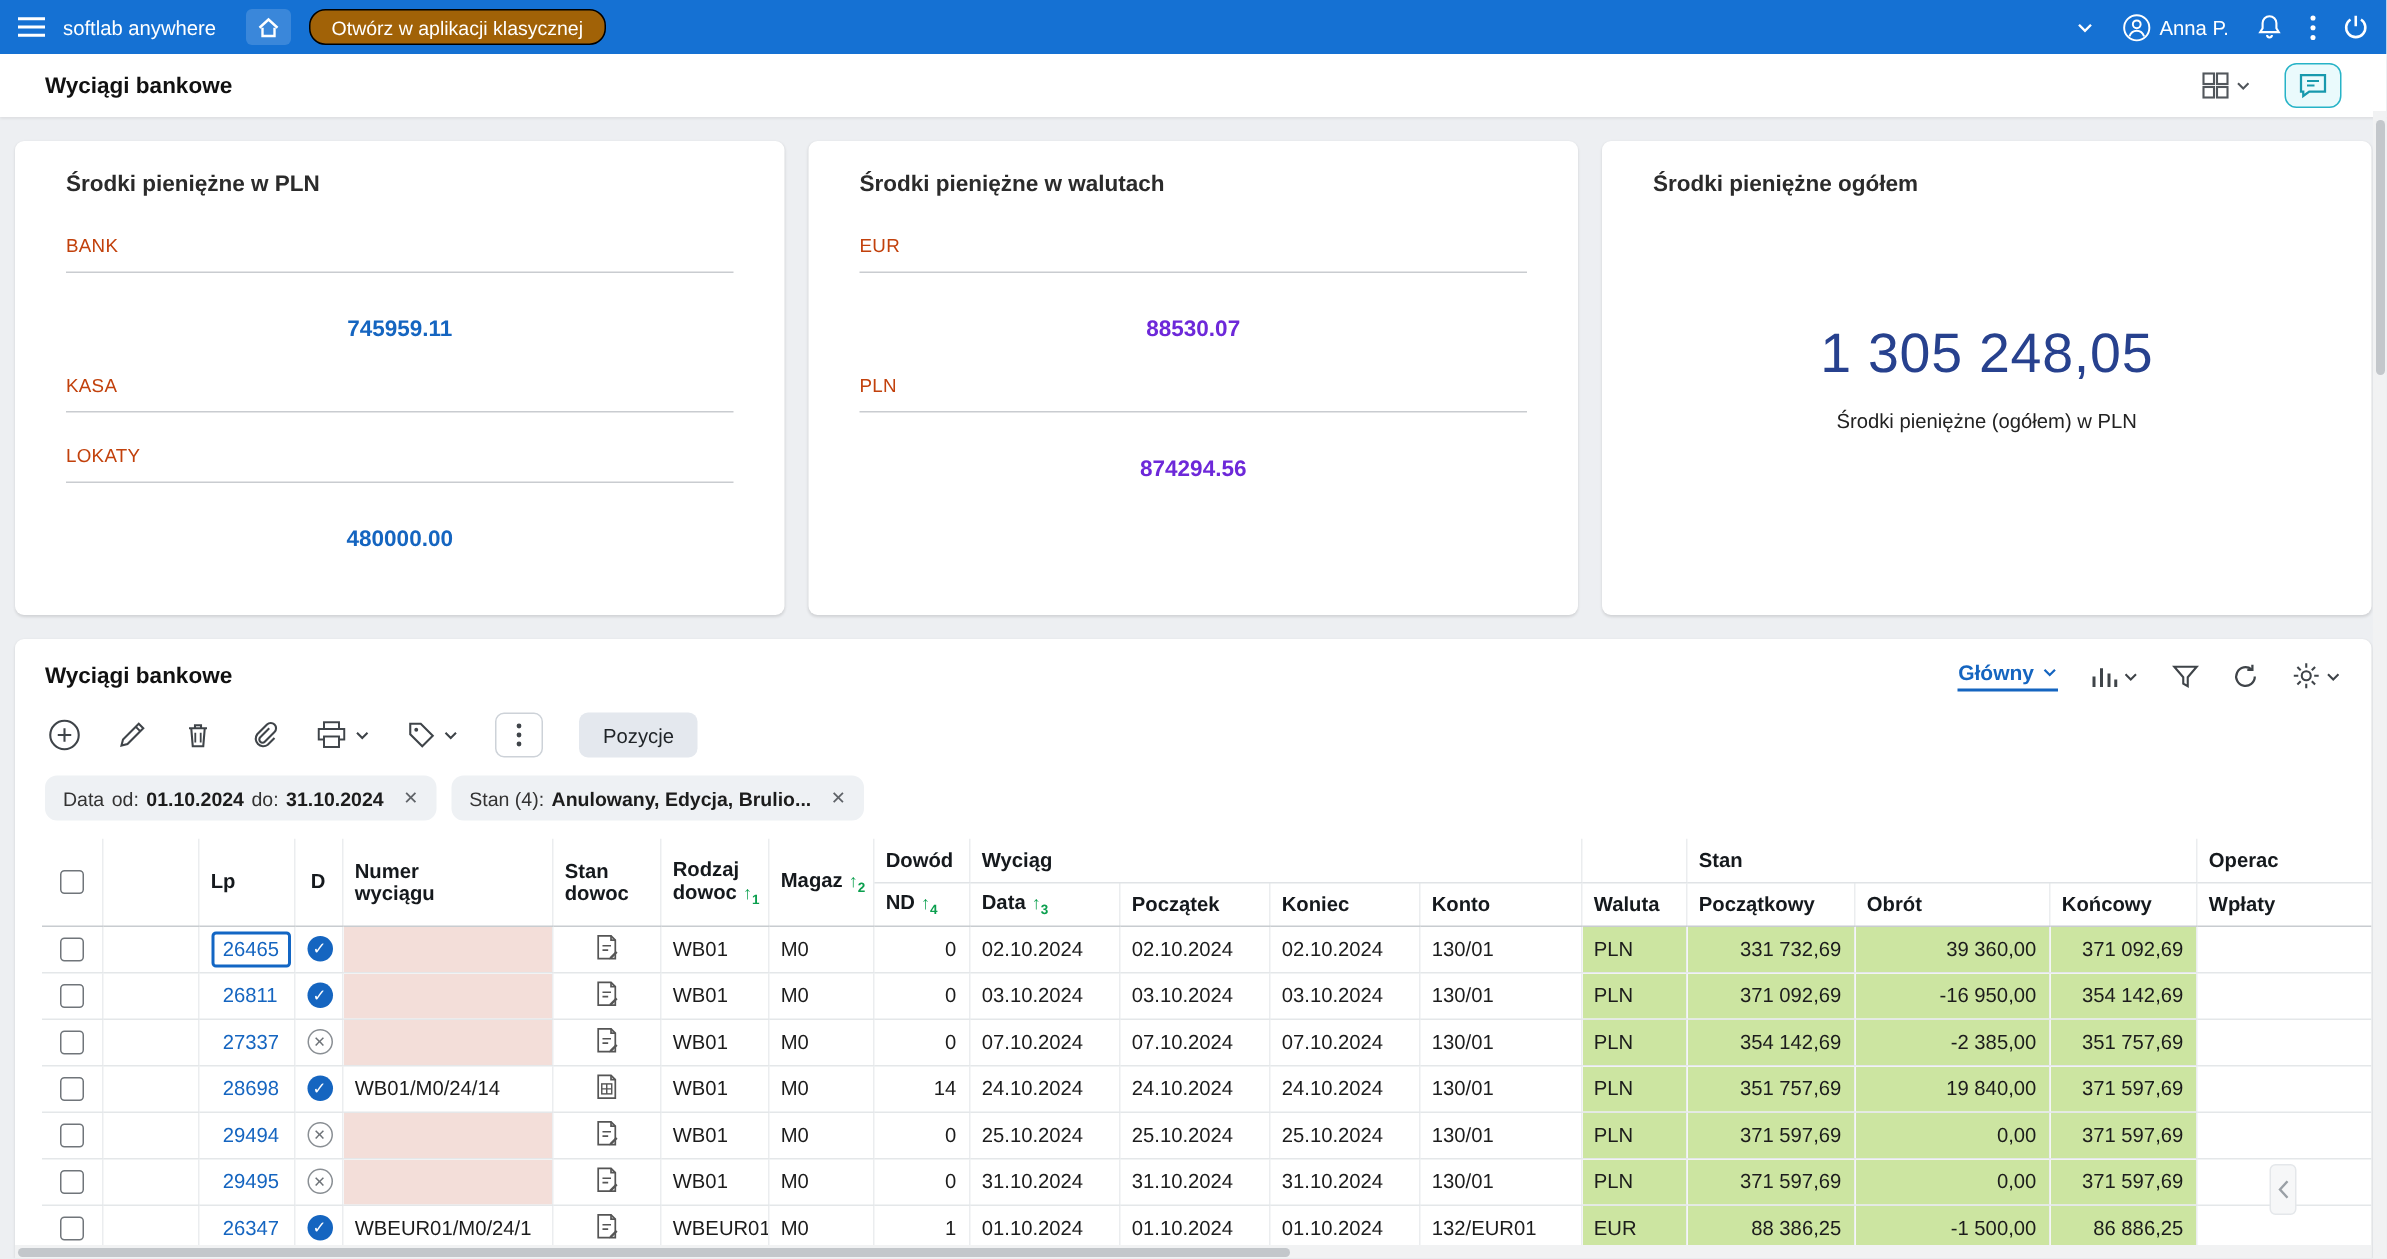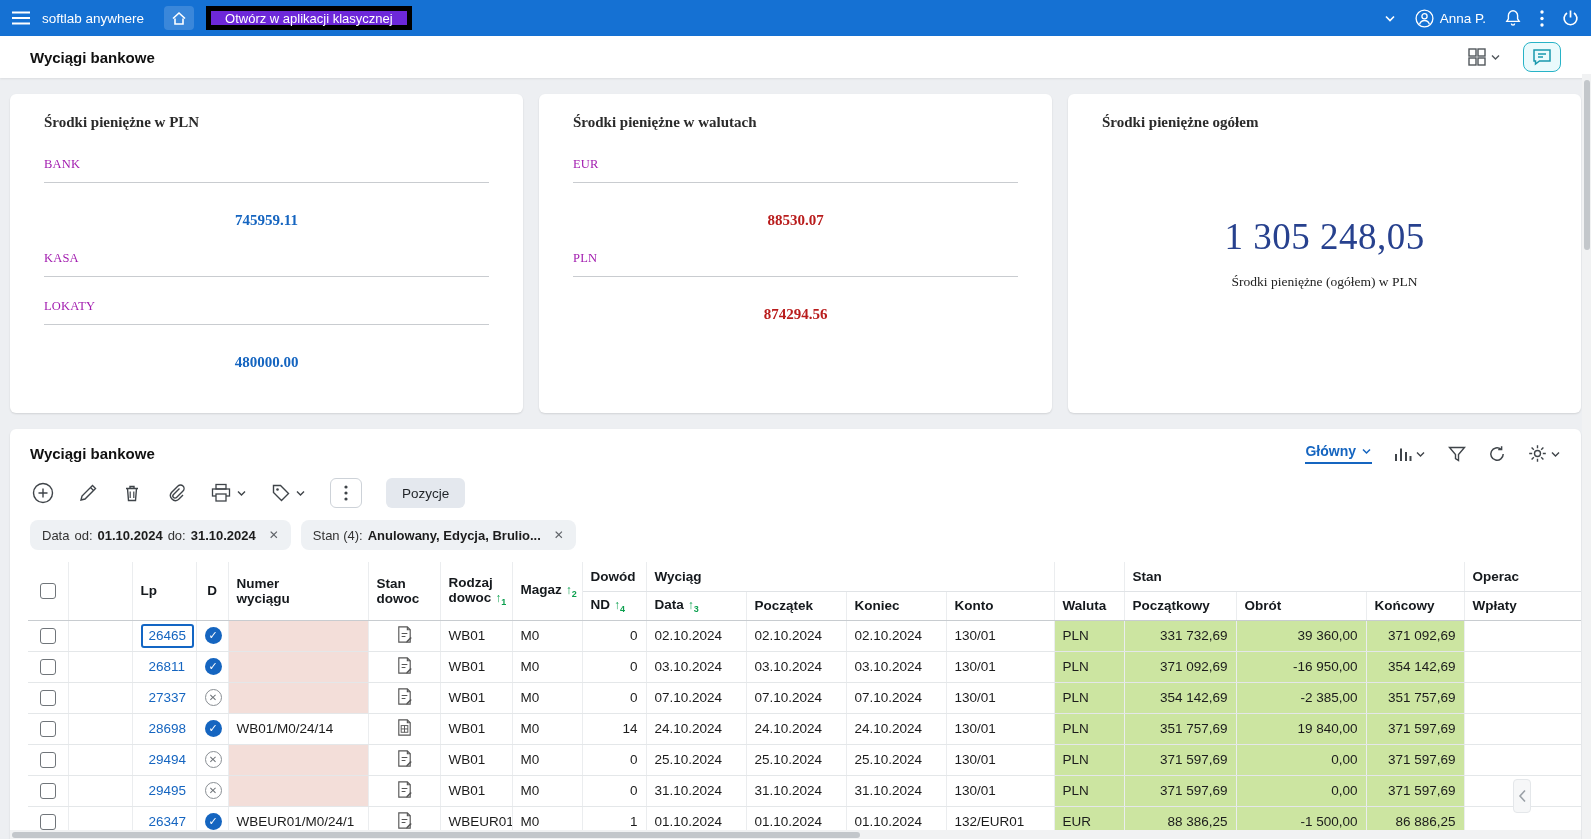--- a/index.html
+++ b/index.html
@@ -5,42 +5,42 @@
   * { margin:0; padding:0; box-sizing:border-box; }
   html,body { width:1591px; height:839px; overflow:hidden; }
   body { font-family:"Liberation Sans", sans-serif; background:#edeff2; color:#1c1c1c; }
   .app { position:relative; width:1591px; height:839px; display:flex; flex-direction:column; }
 
   
   .topbar { height:36px; background:#1571d3; display:flex; align-items:center; padding:0 12px; gap:12px; flex:0 0 auto; }
   .tb-icon { display:inline-flex; align-items:center; justify-content:center; color:#fff; cursor:pointer; }
   .tb-title { color:#fff; font-size:13.5px; margin-right:8px; }
   .tb-home { width:30px; height:24px; border-radius:4px; background:rgba(255,255,255,.16); display:inline-flex; align-items:center; justify-content:center; cursor:pointer; }
-  .tb-open { height:24px; padding:0 14px; border-radius:0; background:#6d28d9; border:5px solid #000000; color:#fff; font-size:13px; font-family:inherit; cursor:pointer; }
+  .tb-open { height:24px; padding:0 14px; border-radius:11px; background:#a16207; border:1px solid #000000; color:#fff; font-size:13px; font-family:inherit; cursor:pointer; }
   .tb-right { margin-left:auto; display:flex; align-items:center; gap:18px; }
   .tb-user { display:inline-flex; align-items:center; gap:6px; color:#fff; font-size:13.5px; cursor:pointer; }
 
   
   .pagehead { height:42px; background:#fff; display:flex; align-items:center; padding:0 30px; flex:0 0 auto; box-shadow:0 1px 2px rgba(0,0,0,.08); position:relative; z-index:2; }
   .page-title { font-size:15px; font-weight:700; color:#111; }
   .ph-right { margin-left:auto; display:flex; align-items:center; gap:22px; }
   .ph-layout { display:inline-flex; align-items:center; gap:4px; color:#52575c; cursor:pointer; }
   .ph-chat { width:38px; height:30px; border-radius:8px; background:#eafafc; border:1.5px solid #27b3c7; display:inline-flex; align-items:center; justify-content:center; color:#1899ad; cursor:pointer; }
 
   
   .content { flex:1 1 auto; padding:16px 10px 0; display:flex; flex-direction:column; overflow:hidden; }
   .cards { display:flex; gap:16px; flex:0 0 auto; }
-  .card { flex:1 1 0; background:#fff; border-radius:6px; box-shadow:0 1px 2px rgba(0,0,0,.12); min-height:313px; padding:20px 34px 20px;font-family:Liberation Serif, serif; }
+  .card { flex:1 1 0; background:#fff; border-radius:6px; box-shadow:0 1px 2px rgba(0,0,0,.12); min-height:313px; padding:20px 34px 20px; }
   .card-title { font-size:15px; font-weight:700; color:#2b2b2b; margin-bottom:26px; }
   .fld { margin-bottom:22px; }
-  .fld-label { font-size:12.5px; color:#a21caf; font-weight:500; letter-spacing:.2px; }
+  .fld-label { font-size:12.5px; color:#c2410c; font-weight:500; letter-spacing:.2px; }
   .fld-line { border-bottom:1px solid #c9ccd0; margin-top:10px; }
   .fld-value { text-align:center; font-size:15px; font-weight:700; margin-top:29px; }
   .val-blue { color:#1565c0; }
-  .val-dark { color:#b91c1c; }
+  .val-dark { color:#6d28d9; }
   .card-total { text-align:center; margin-top:84px; }
   .total-number { font-size:37px; font-weight:500; color:#27418e; letter-spacing:.5px; }
   .total-caption { font-size:13.5px; color:#222; margin-top:16px; }
 
   
   .panel { margin-top:16px; background:#fff; border-radius:6px 6px 0 0; box-shadow:0 1px 2px rgba(0,0,0,.12); flex:1 1 auto; overflow:hidden; position:relative; }
   .panel-head { display:flex; align-items:center; padding:14px 20px 2px; }
   .panel-title { font-size:15px; font-weight:700; color:#111; }
   .panel-controls { margin-left:auto; display:flex; align-items:center; gap:22px; color:#3f4449; }
   .view-sel { display:inline-flex; align-items:center; gap:5px; color:#1565c0; font-weight:700; font-size:14px; border-bottom:2px solid #1565c0; padding-bottom:3px; cursor:pointer; }

